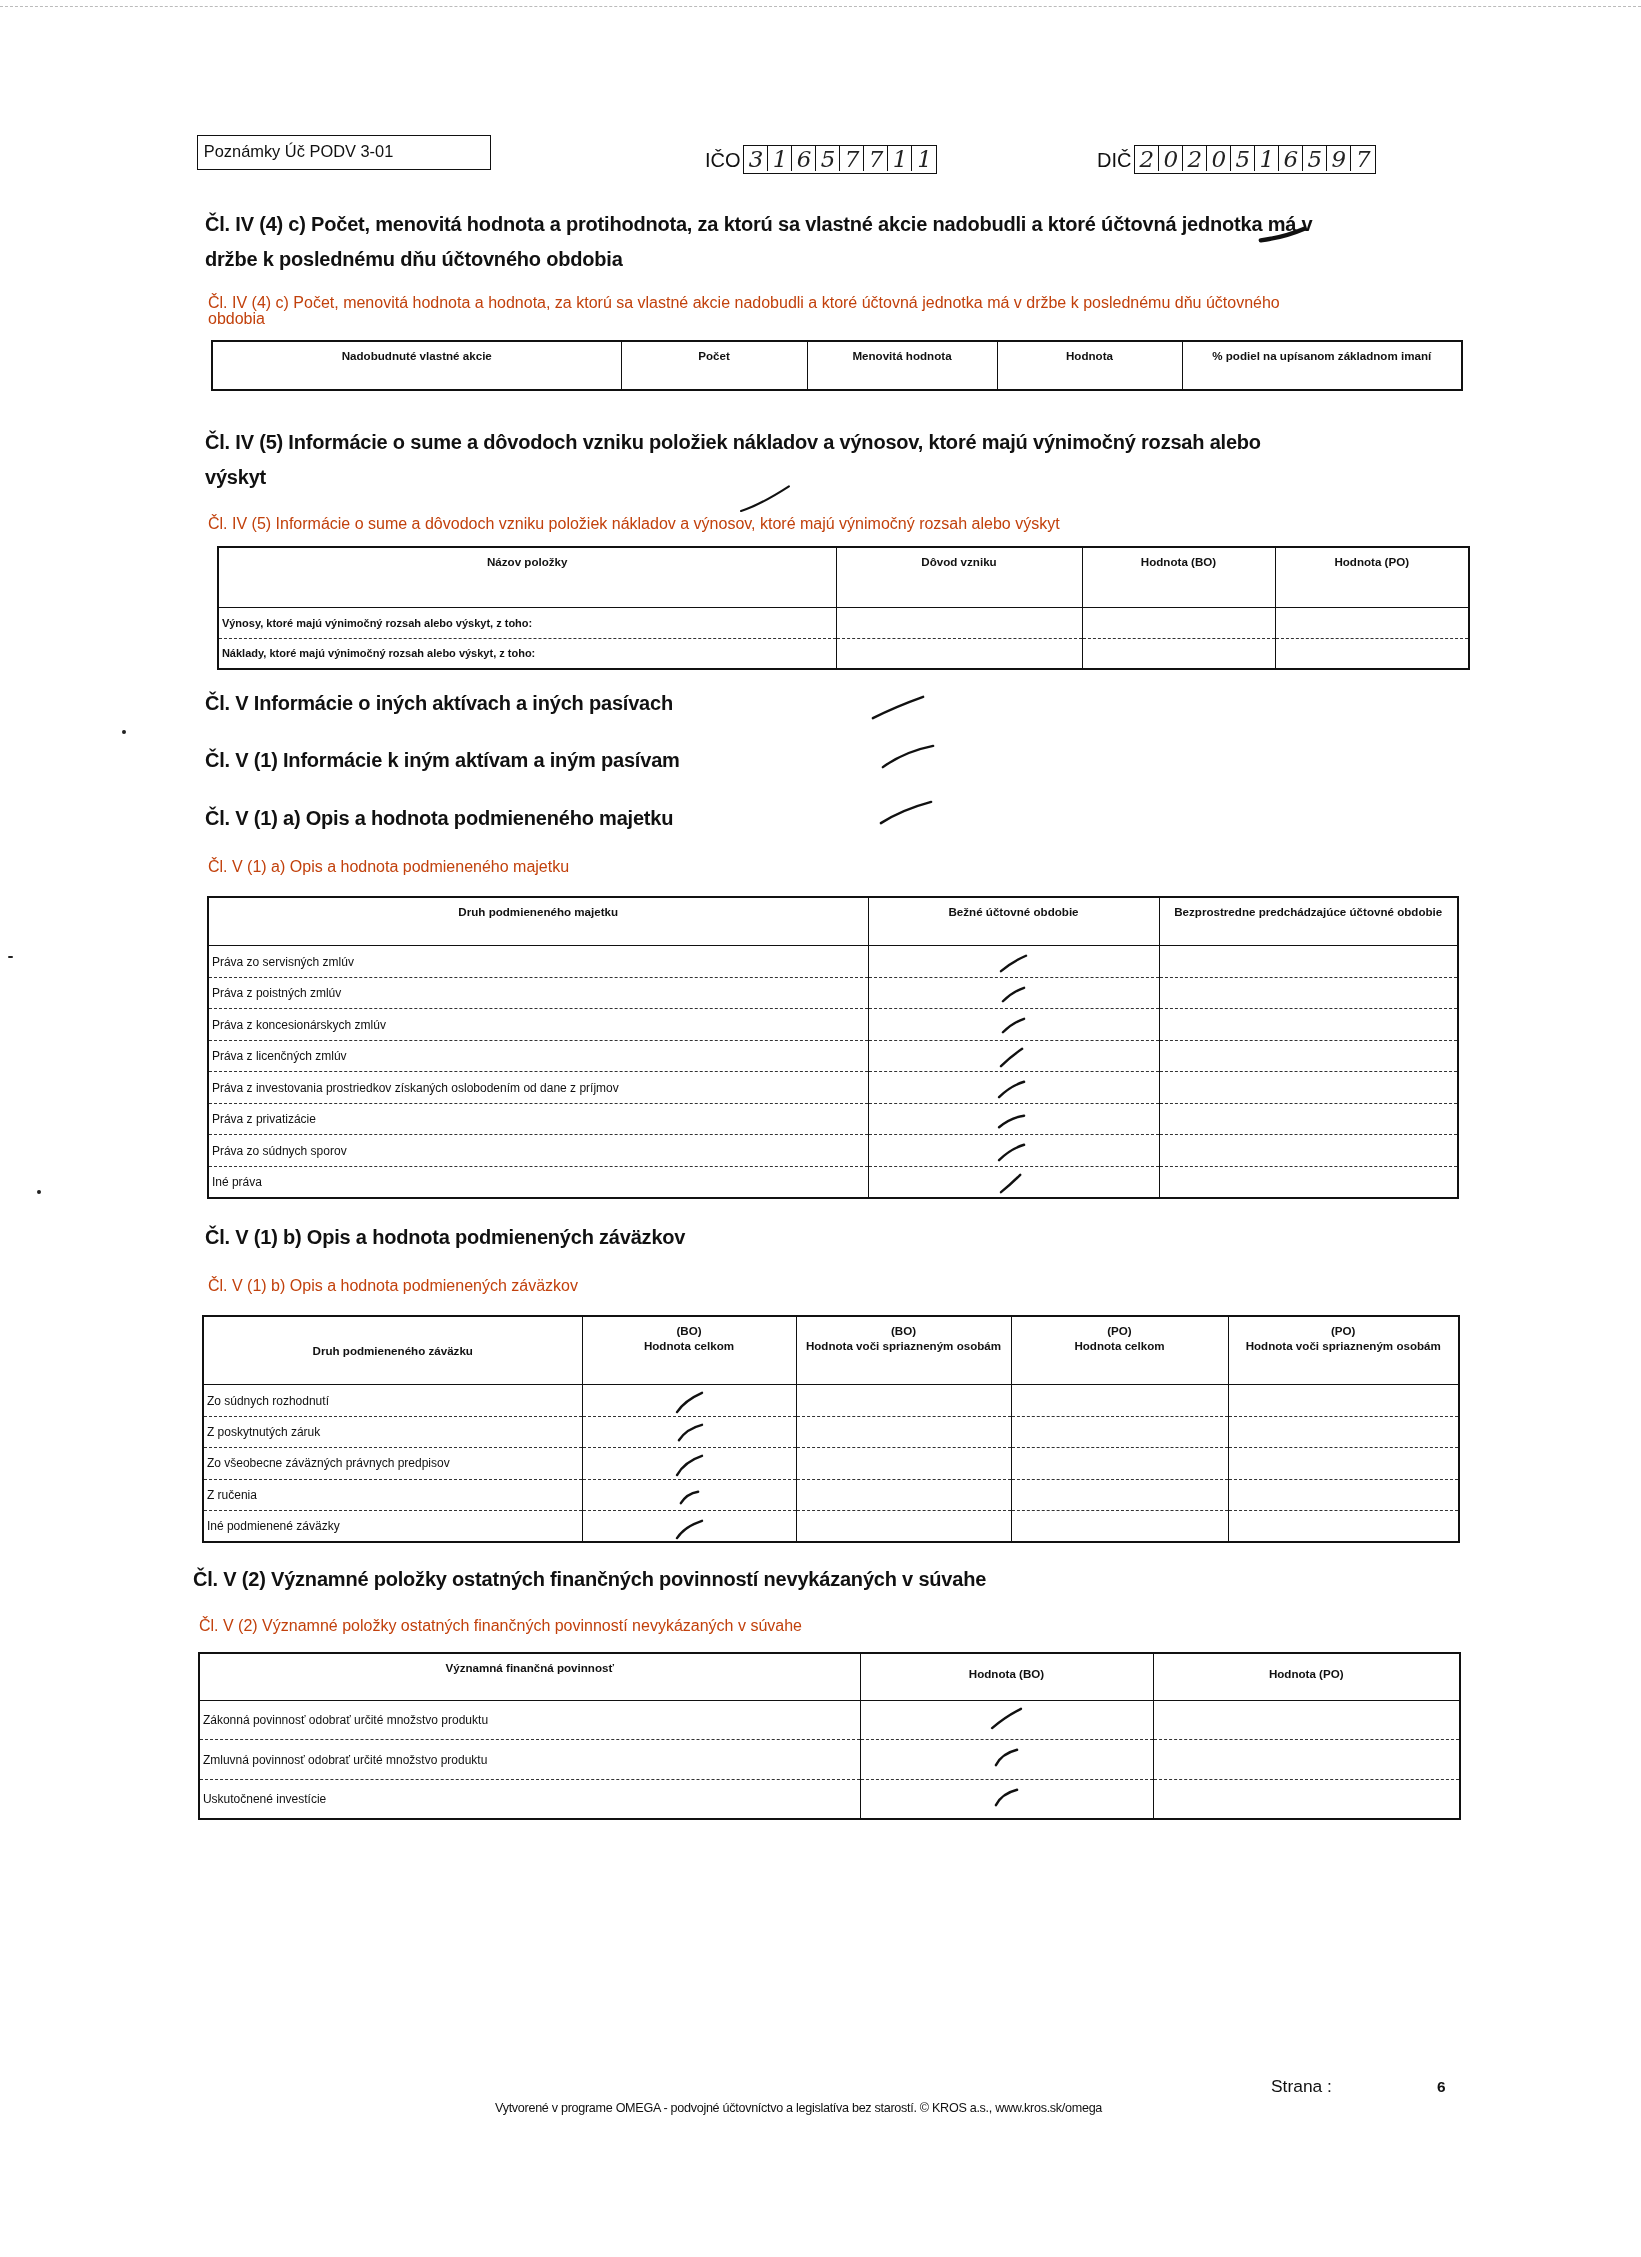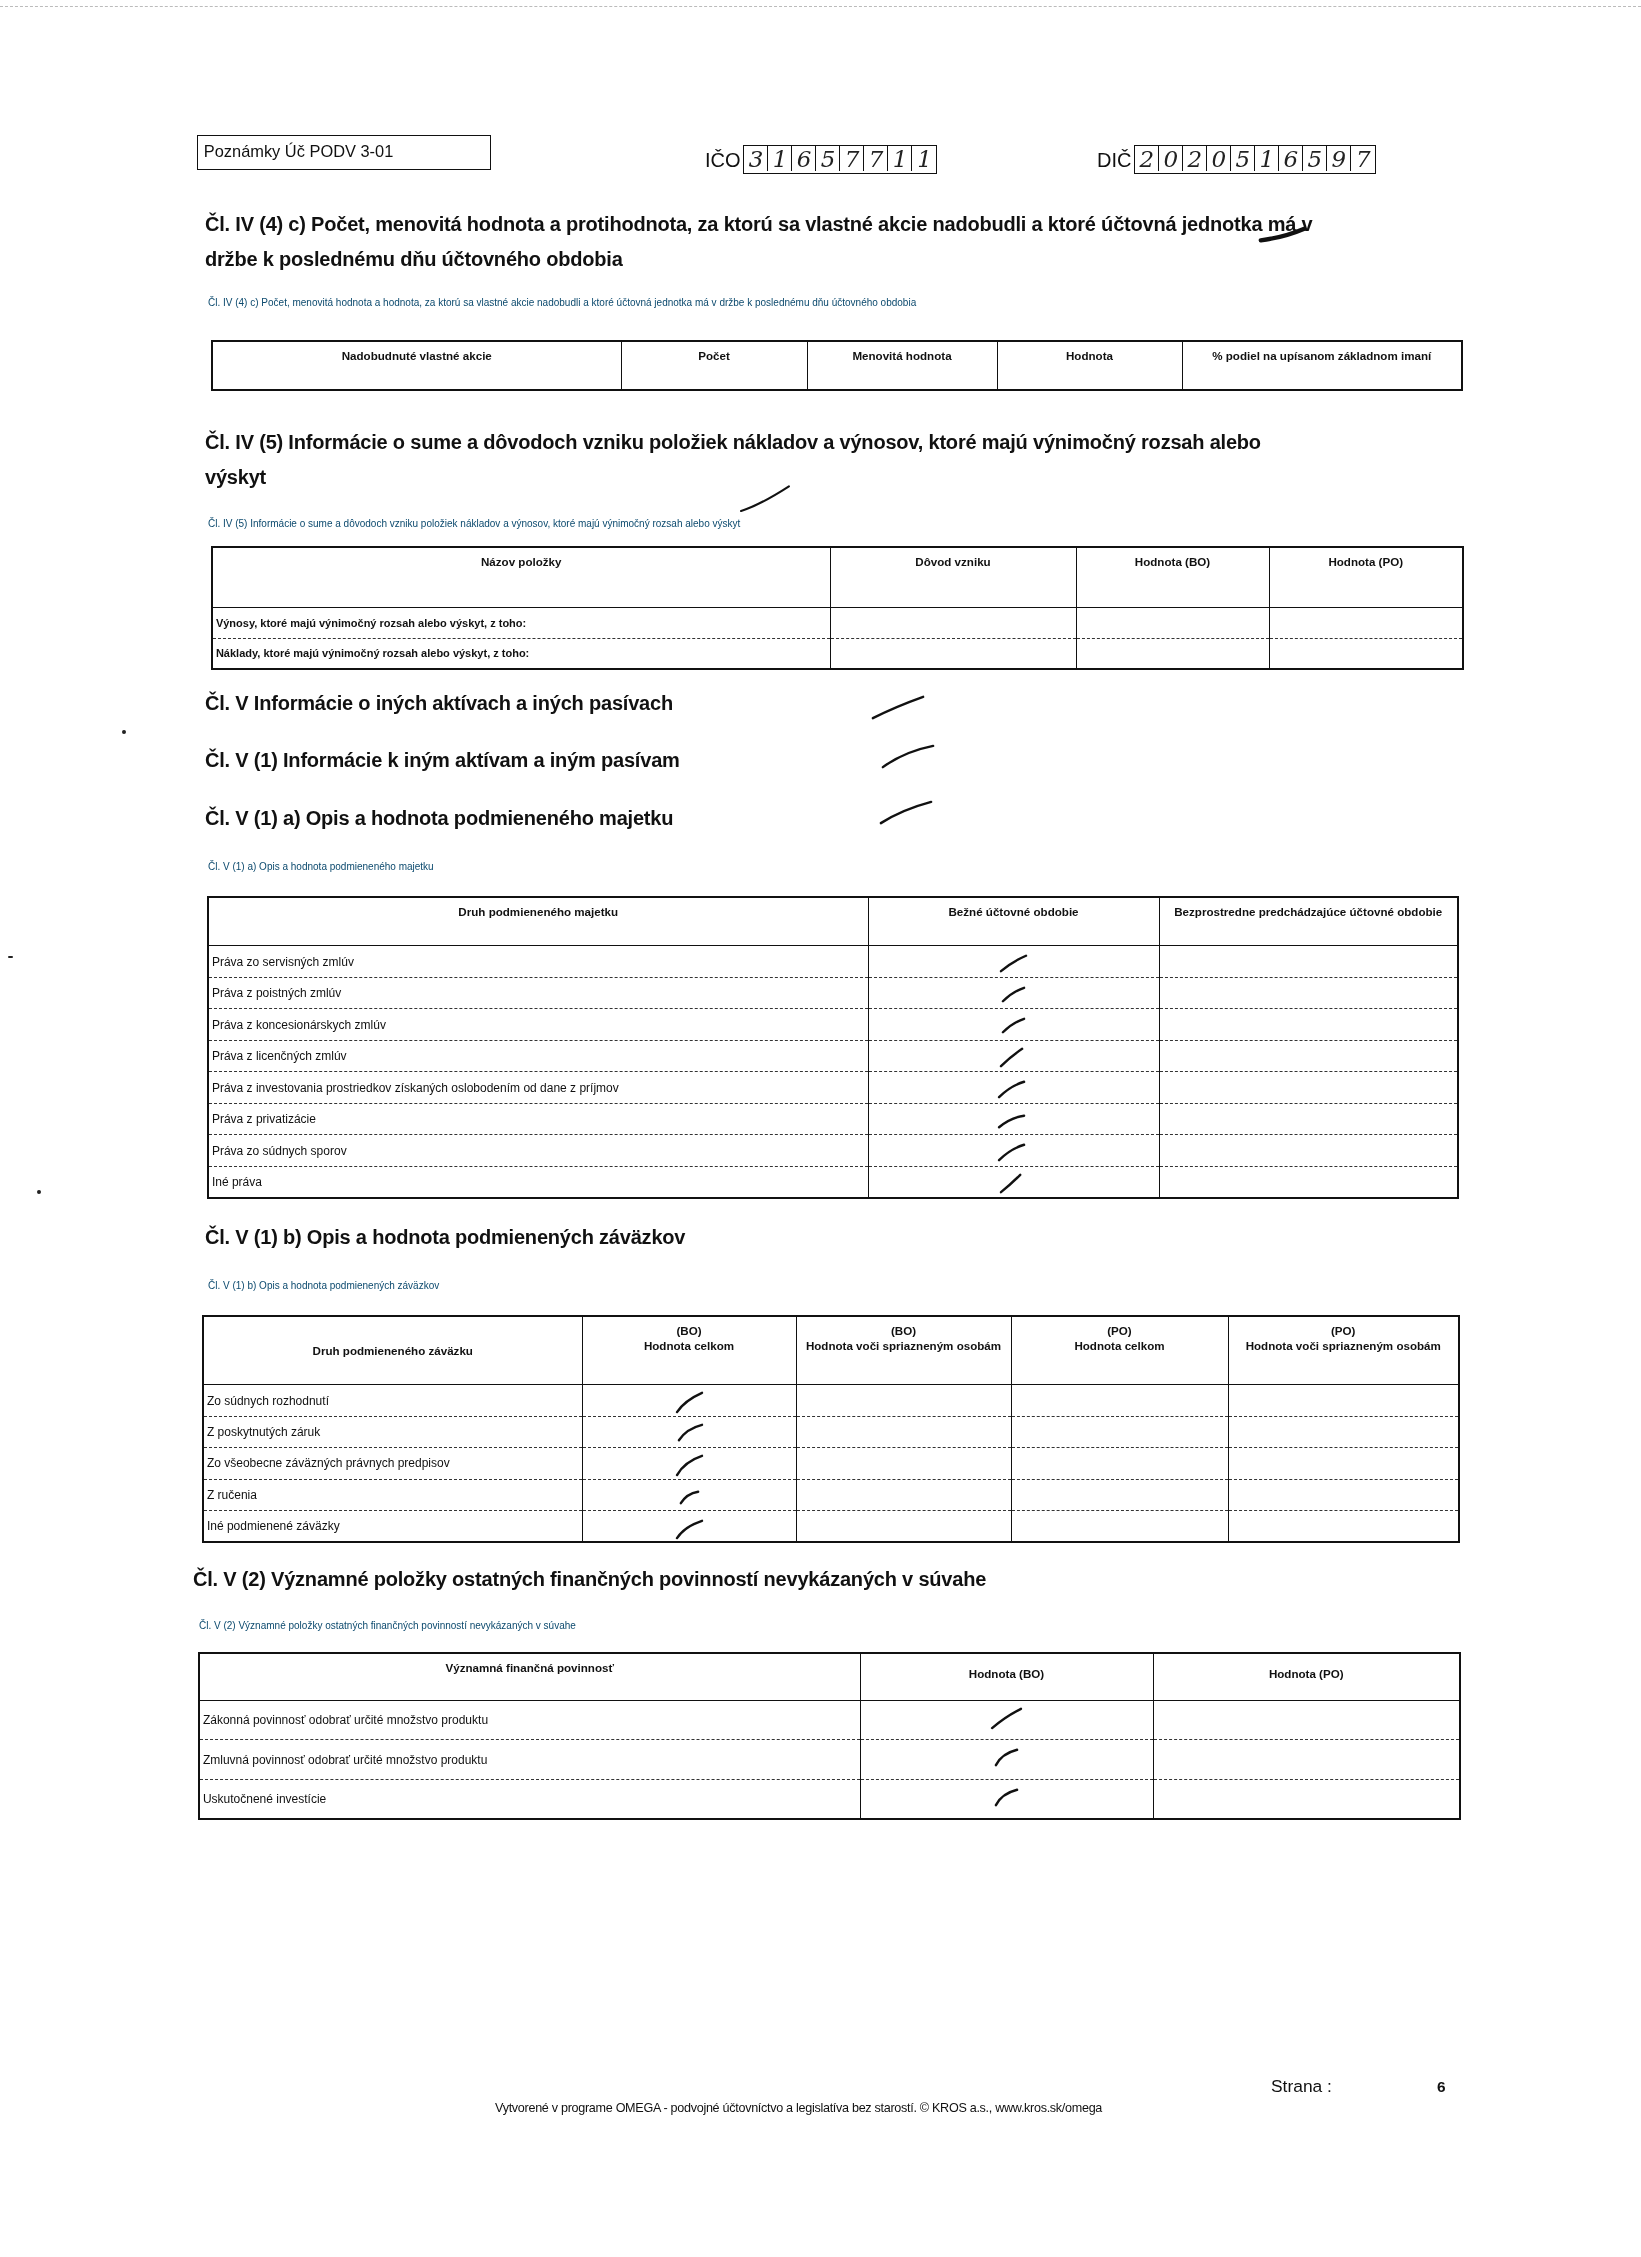--- a/index.html
+++ b/index.html
@@ -11,21 +11,21 @@
     
     .form-id-box { position: absolute; left: 197px; top: 135px; width: 294px; height: 35px; border: 1.9px solid #111; font-size: 16.4px; padding: 5.8px 5.8px; }
     .code-group { position: absolute; top: 145px; display: flex; align-items: flex-end; }
     .code-label { font-size: 20px; margin-right: 2.9px; line-height: 27px; }
     .code-boxes { display: flex; border: 1.9px solid #111; height: 29px; }
     .code-box { width: 24px; height: 25px; border-right: 1px solid #111; font-family: "DejaVu Serif", serif; font-style: italic; font-size: 23px; text-align: center; line-height: 27px; color: #222; }
     .code-box:last-child { border-right: none; }
 
     
     .h-big { position: absolute; left: 205px; font-weight: bold; font-size: 20px; line-height: 35px; letter-spacing: -0.2px; }
-    .caption { position: absolute; left: 208px; font-size: 10px; line-height: 16.4px; color: #0c4a6e; }
+    .caption { position: absolute; left: 208px; font-size: 16px; line-height: 16.4px; color: #c2410c; }
 
     table.form { position: absolute; border-collapse: collapse; border: 2.4px solid #111; table-layout: fixed; }
     table.form th { font-size: 11.6px; font-weight: bold; border: 1.9px solid #111; vertical-align: top; padding-top: 5.8px; text-align: center; line-height: 15.4px; }
     table.form td { font-size: 12px; border-right: 1.4px solid #111; border-bottom: 1px dashed #333; padding: 0 2.9px; height: 31px; position: relative; vertical-align: middle; }
     table.form tr:last-child td { border-bottom: none; }
     .tick { position: absolute; left: 50%; top: 3.9px; width: 37px; height: 25px; margin-left: -18.3px; }
     .tick svg { width: 37px; height: 25px; }
 
     .tick-inline { position: absolute; width: 58px; height: 33px; }
     .tick-inline svg { width: 58px; height: 33px; }
@@ -102,21 +102,21 @@
   </table>
 
 <div class="h-big" style="top:425px; width:1110px;">Čl. IV (5) Informácie o sume a dôvodoch vzniku položiek nákladov a výnosov, ktoré majú výnimočný rozsah alebo výskyt</div>
 <div class="tick-inline" style="left:736px; top:483px; width:68px; height:39px;">
   <svg viewBox="0 0 70 40">
       <path d="M6 34 Q30 26 64 4" stroke="#111" stroke-width="2.5" fill="none" stroke-linecap="round"></path>
     </svg>
 </div>
 <div class="caption" style="top:516px; width:1081px;">Čl. IV (5) Informácie o sume a dôvodoch vzniku položiek nákladov a výnosov, ktoré majú výnimočný rozsah alebo výskyt</div>
 
-<table class="form" style="left:211px; top:546px; width:1251px; height:101px;">
+<table class="form" style="left:217px; top:546px; width:1251px; height:101px;">
   <colgroup>
       <col style="width:618px">
       <col style="width:246px">
       <col style="width:193px">
       <col style="width:194px">
     </colgroup>
   <tbody>
       <tr style="height:60px;">
     <th>Názov položky</th>
     <th>Dôvod vzniku</th>

